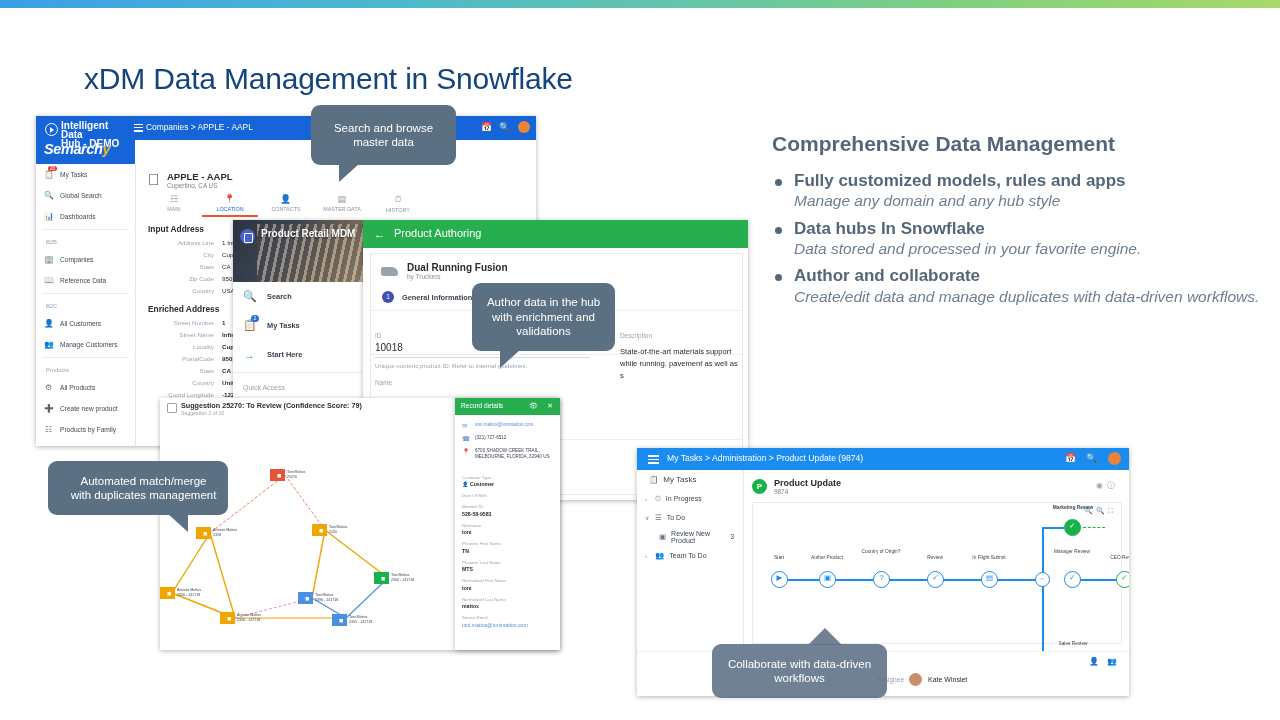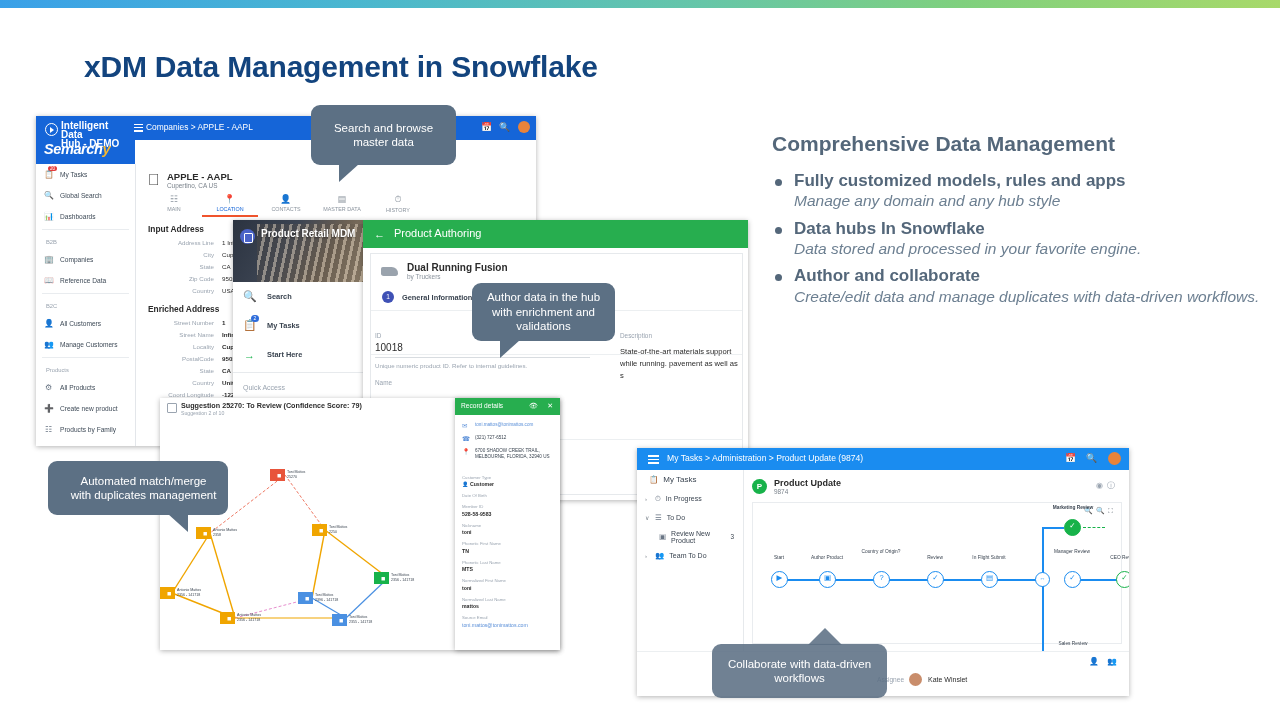--- a/index.html
+++ b/index.html
@@ -7,22 +7,22 @@
     width:1280px;height:720px;overflow:hidden;position:relative;
     background:#ffffff;
     font-family:"Liberation Sans", sans-serif;
     -webkit-font-smoothing:antialiased;
   }
   .topbar{
     position:absolute;left:0;top:0;width:1280px;height:8px;
     background:linear-gradient(90deg,#3aa0e8 0%,#4ab7cf 28%,#66c6a8 55%,#7fd07e 75%,#a8d96a 100%);
   }
   .slide-title{
-    position:absolute;left:84px;top:50px;
-    font-size:30px;font-weight:bold;color:#13447e;letter-spacing:-0.2px;
+    position:absolute;left:84px;top:62px;
+    font-size:30px;font-weight:normal;color:#13447e;letter-spacing:-0.2px;
   }
 
   
   .right-col{position:absolute;left:772px;top:132px;width:490px;color:#54677a;}
   .rc-head{font-size:21px;font-weight:bold;color:#54677a;margin-bottom:14px;}
   .rc-list{list-style:none;margin:0;padding:0;}
   .rc-li{position:relative;padding-left:22px;margin-bottom:6px;}
   .rc-li:before{
     content:"";position:absolute;left:3px;top:9px;width:7px;height:7px;
     border-radius:50%;background:#54677a;
@@ -185,21 +185,21 @@
   
   .callout{position:absolute;background:#5c7084;color:#fff;border-radius:9px;
     text-align:center;font-size:11.5px;line-height:14.5px;display:flex;
     align-items:center;padding:6px 10px;box-sizing:border-box;}
   .callout .tailD{position:absolute;bottom:-17px;width:0;height:0;
     border-left:0 solid transparent;border-right:20px solid transparent;border-top:18px solid #5c7084;}
   .callout .tailU{position:absolute;top:-16px;width:0;height:0;
     border-left:17px solid transparent;border-right:17px solid transparent;border-bottom:17px solid #5c7084;}
   #co1{left:311px;top:105px;width:145px;height:60px;}
   #co1 .tailD{left:28px;}
-  #co2{left:472px;top:283px;width:143px;height:58px;}
+  #co2{left:472px;top:283px;width:143px;height:68px;}
   #co2 .tailD{left:28px;}
   #co3{left:48px;top:461px;width:180px;height:54px;padding-left:21px;}
   #co3 .tailD{left:120px;border-right:0 solid transparent;border-left:20px solid transparent;}
   #co4{left:712px;top:644px;width:175px;height:54px;background:rgba(92,112,132,.88);}
   #co4 .tailU{left:96px;border-bottom-color:rgba(92,112,132,.88);}
 </style>
 </head>
 <body>
 
 <div class="topbar"></div>

